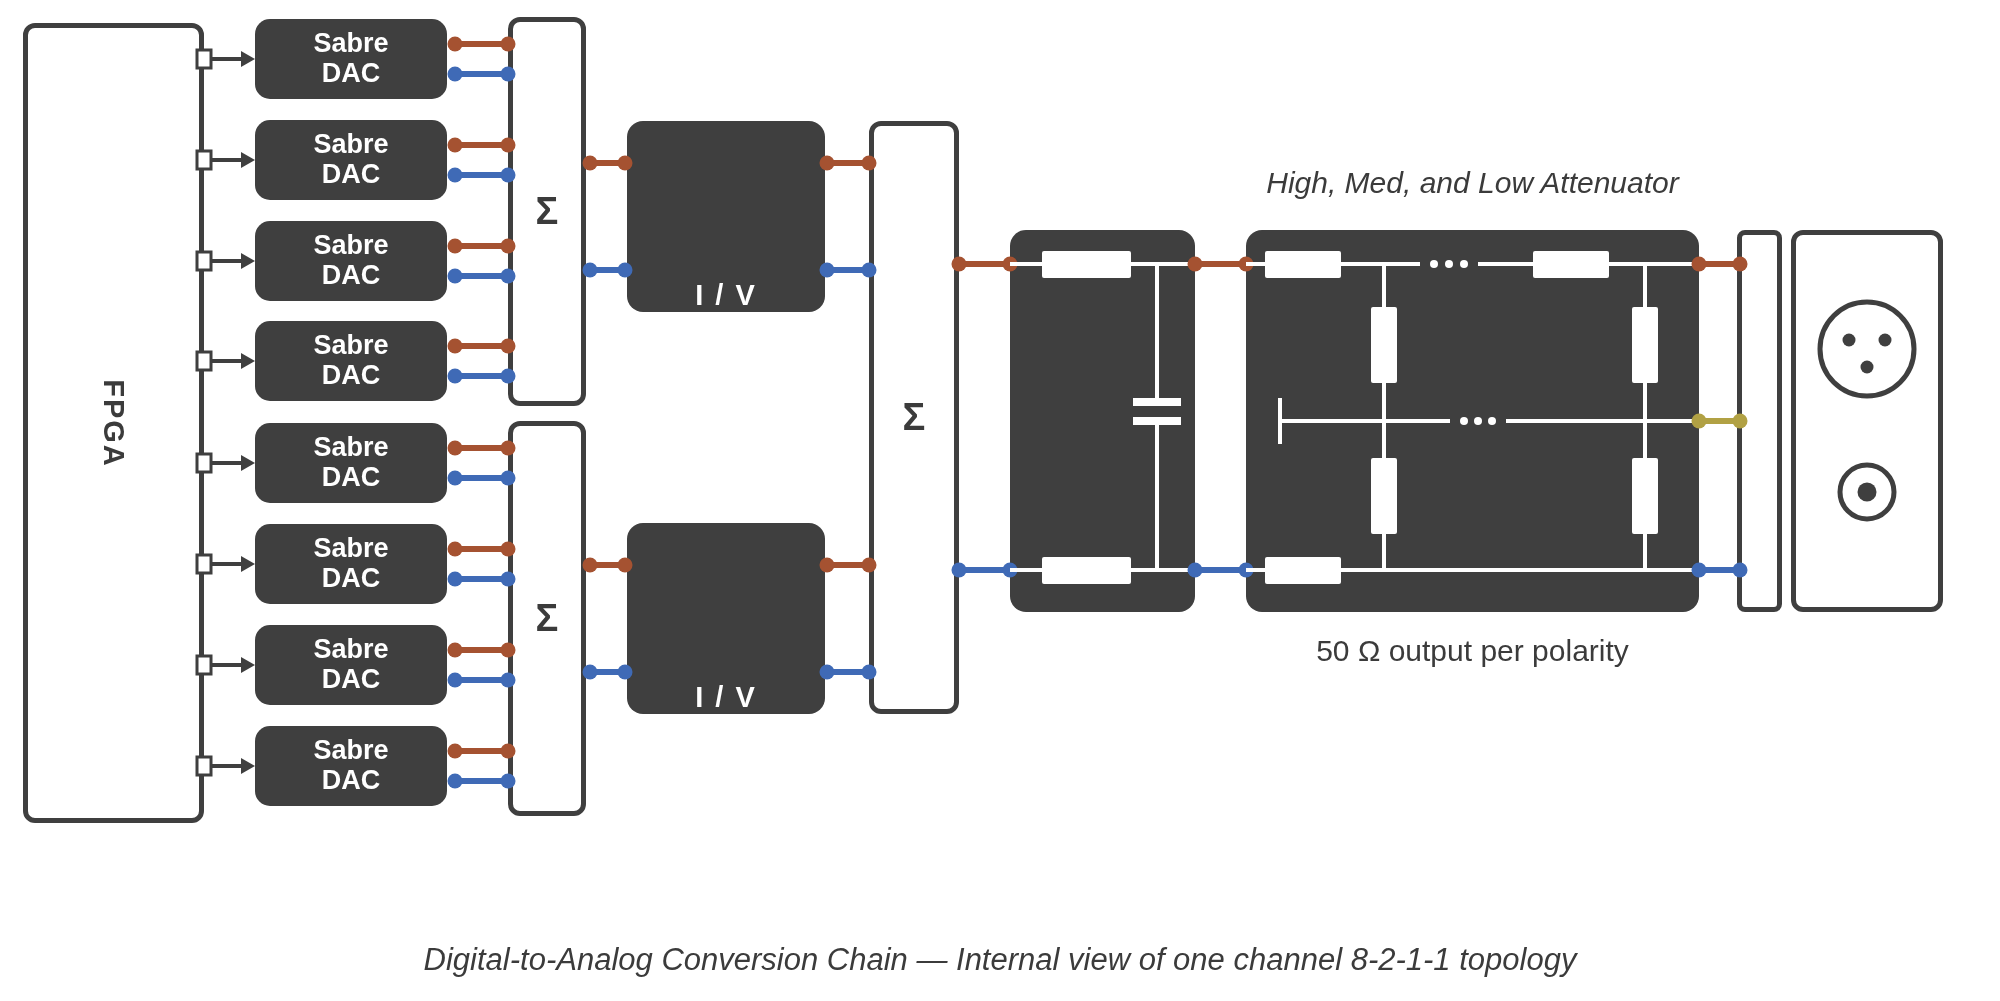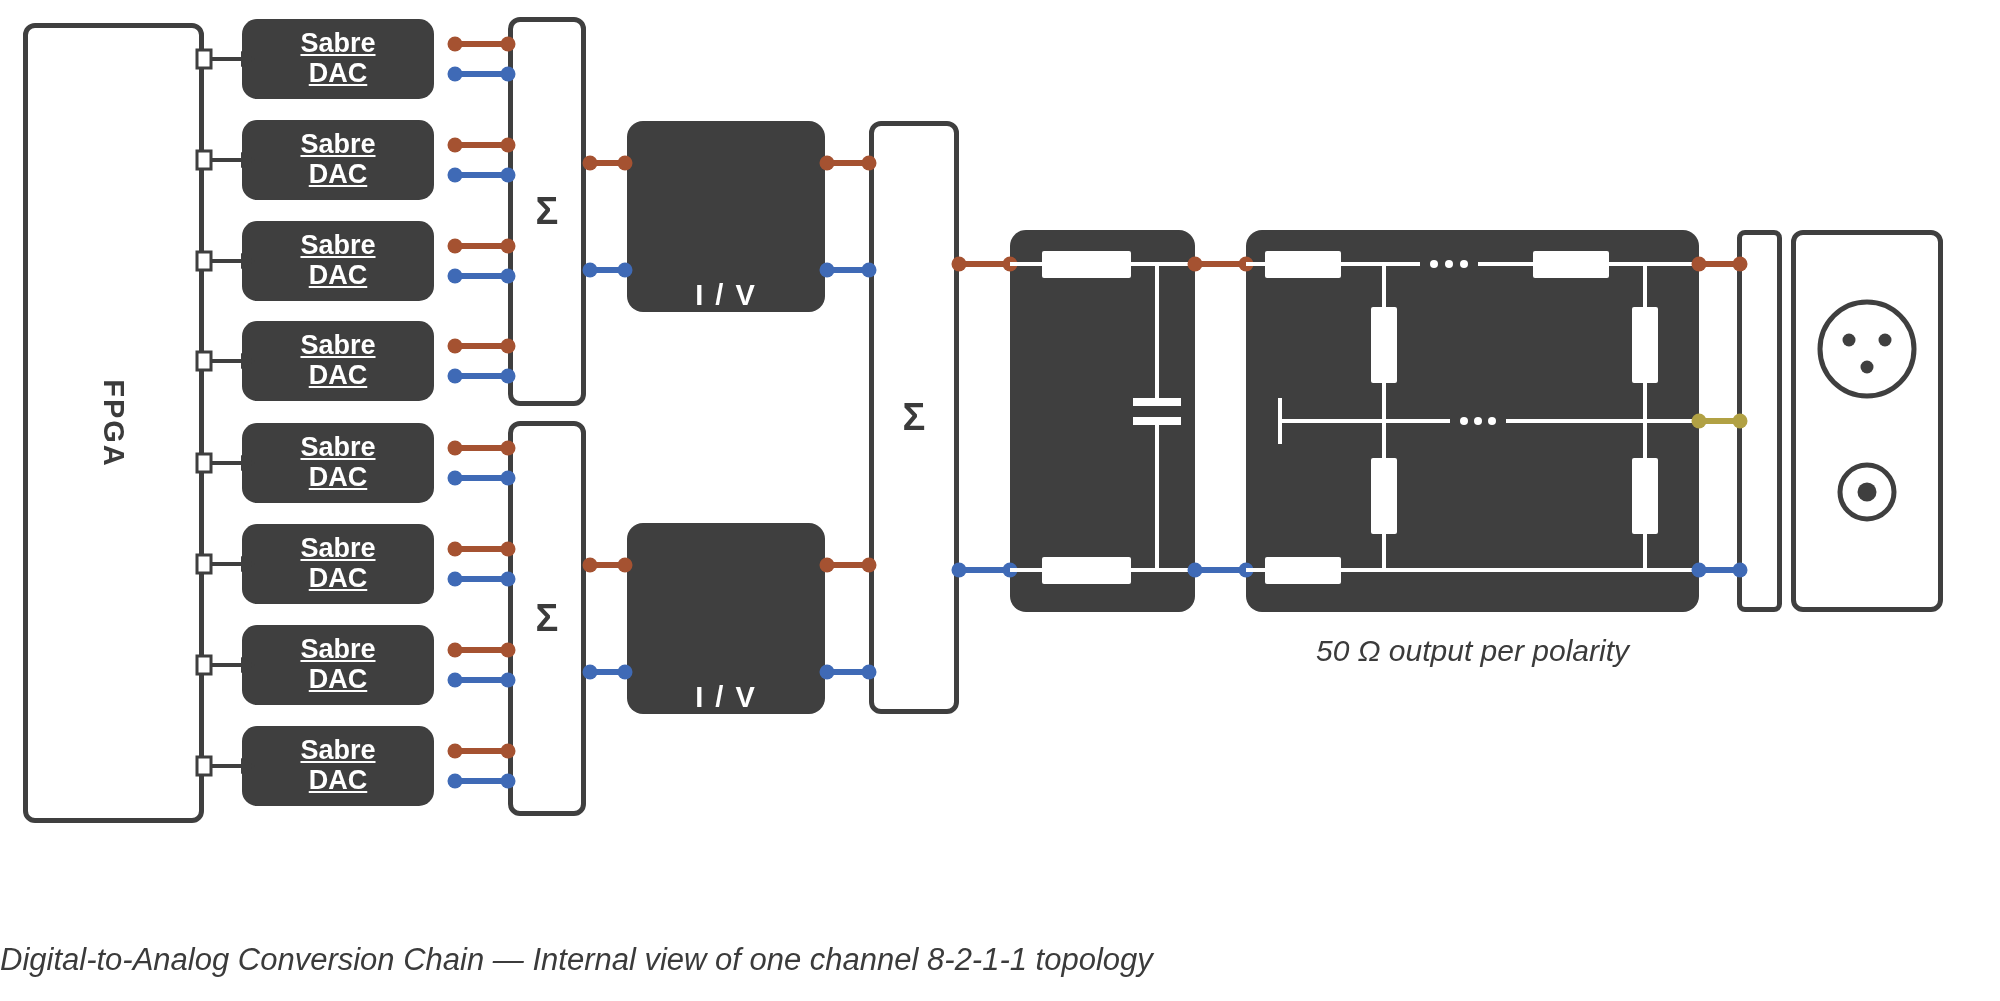--- a/index.html
+++ b/index.html
@@ -8,32 +8,32 @@
   }
   html,body{margin:0;padding:0;background:var(--background);}
   .canvas{position:relative;width:2000px;height:1001px;background:var(--background);
           font-family:"Liberation Sans",sans-serif;overflow:hidden;}
   .outline{position:absolute;background:#fff;border:5px solid var(--line);
            border-radius:12px;box-sizing:border-box;}
   .dark{position:absolute;background:var(--block);border-radius:16px;box-sizing:border-box;
         display:flex;align-items:center;justify-content:center;color:#fff;font-weight:bold;}
   .fpga{left:23px;top:23px;width:181px;height:800px;display:flex;align-items:center;justify-content:center;}
   .fpga span{transform:rotate(90deg);font-size:29px;font-weight:bold;letter-spacing:2px;color:var(--text);}
-  .dac{left:242px;width:192px;height:80px;flex-direction:column;font-size:27px;line-height:1.1;border-radius:15px;text-decoration:underline;}
+  .dac{left:255px;width:192px;height:80px;flex-direction:column;font-size:27px;line-height:1.1;border-radius:15px;}
   .iv{left:627px;width:198px;height:191px;font-size:29px;letter-spacing:2px;align-items:flex-end;}
   .sigma{display:flex;align-items:center;justify-content:center;font-size:38px;font-weight:bold;color:var(--text);}
   .filter{left:1010px;top:230px;width:185px;height:382px;}
   .att{left:1246px;top:230px;width:453px;height:382px;}
   .strip{left:1737px;top:230px;width:45px;height:382px;border-radius:8px;}
   .conn{left:1791px;top:230px;width:152px;height:382px;}
   .title{position:absolute;left:1246px;top:166px;width:453px;text-align:center;
          font-style:italic;font-size:30px;color:var(--text);}
   .note{position:absolute;left:1246px;top:634px;width:453px;text-align:center;
-        font-style:italic;font-size:30px;color:var(--text);}
-  .caption{position:absolute;left:0;top:942px;width:2000px;
+        font-size:30px;color:var(--text);}
+  .caption{position:absolute;left:0;top:942px;width:2000px;text-align:center;
            font-style:italic;font-size:31px;color:var(--text);}
   svg.overlay{position:absolute;left:0;top:0;pointer-events:none;}
   .ld{stroke:var(--line);stroke-width:4;}
   .sd5{stroke:var(--line);stroke-width:5;}
   .pin{fill:#fff;stroke:var(--line);stroke-width:3;}
   .fd{fill:var(--line);}
   .sr{stroke:var(--red);stroke-width:6;}  .fr{fill:var(--red);}
   .sb{stroke:var(--blue);stroke-width:6;} .fb{fill:var(--blue);}
   .sy{stroke:var(--yellow);stroke-width:6;} .fy{fill:var(--yellow);}
   .sw{stroke:#fff;stroke-width:4;fill:none;} .fw{fill:#fff;}
@@ -94,20 +94,21 @@
       <span>I / V</span>
     </div>
 
   <div class="outline sigma" style="left:869px;top:121px;width:90px;height:593px">
       <span>Σ</span>
     </div>
 
   <div class="dark filter"></div>
 
   <div class="dark att"></div>
+  <div class="title">High, Med, and Low Attenuator</div>
   <div class="note">50 Ω output per polarity</div>
 
   <div class="outline strip"></div>
   <div class="outline conn"></div>
 
   <div class="caption">Digital-to-Analog Conversion Chain — Internal view of one channel 8-2-1-1 topology</div>
 
   <svg class="overlay" width="2000" height="1001" viewBox="0 0 2000 1001">
 
     <g>

